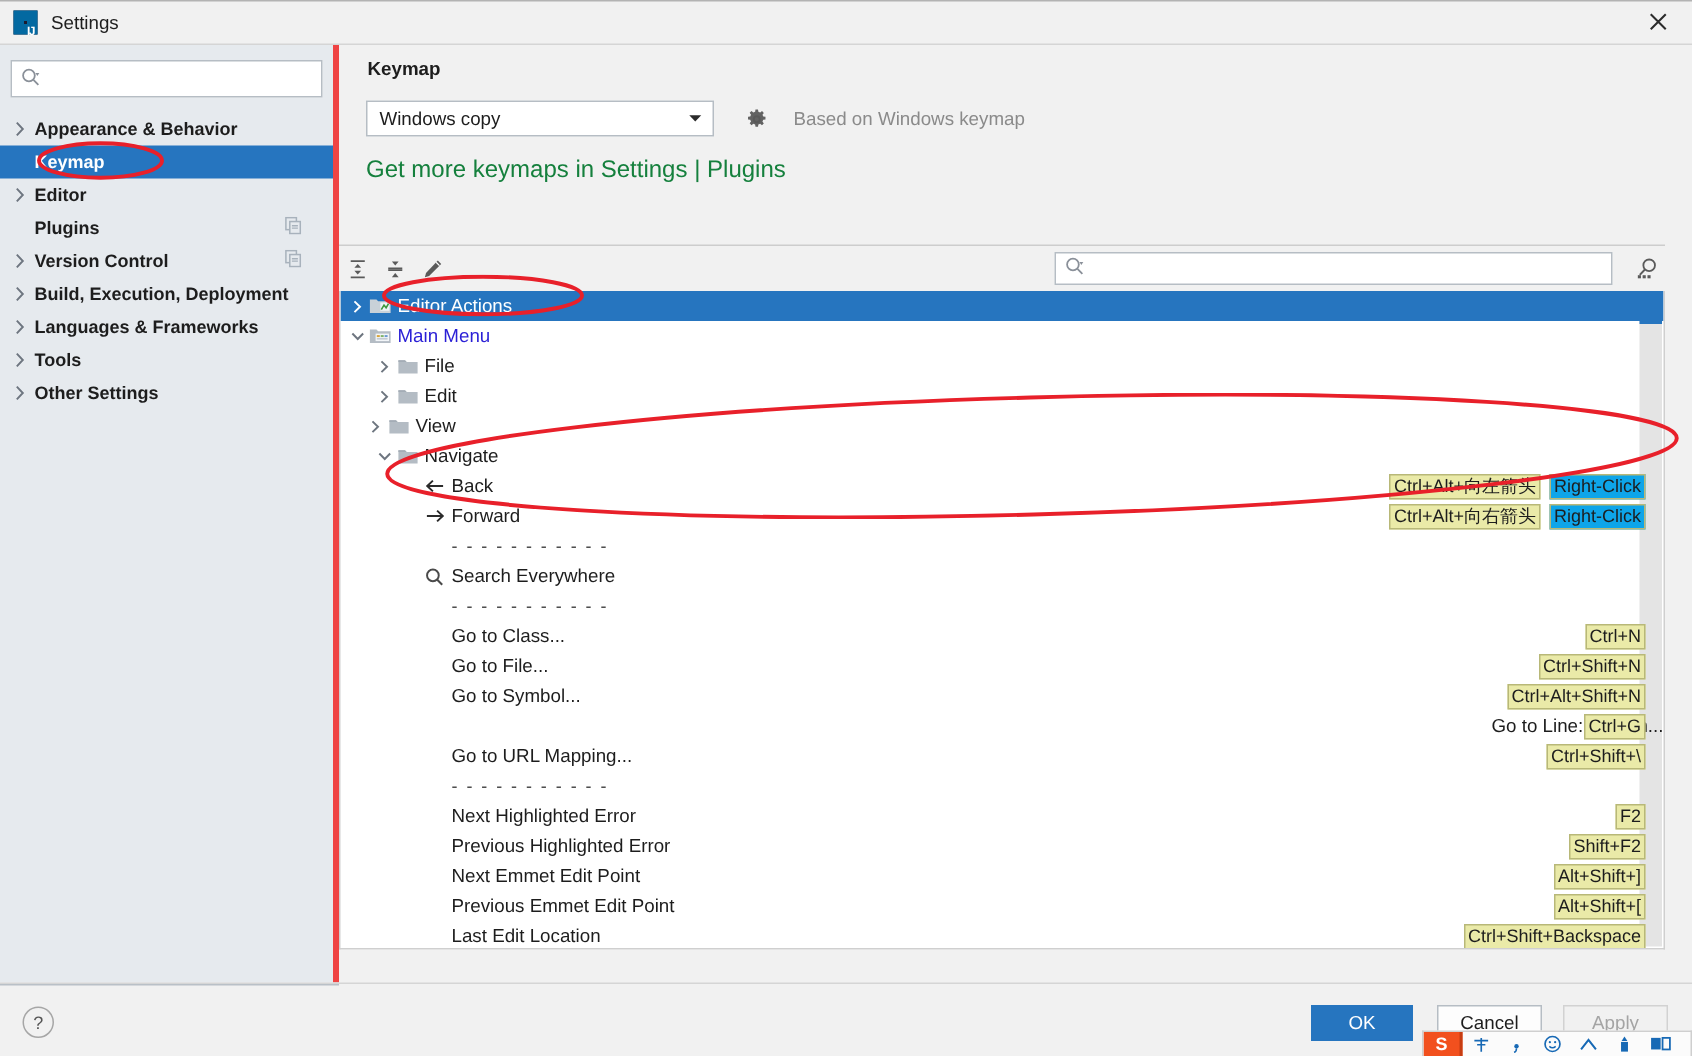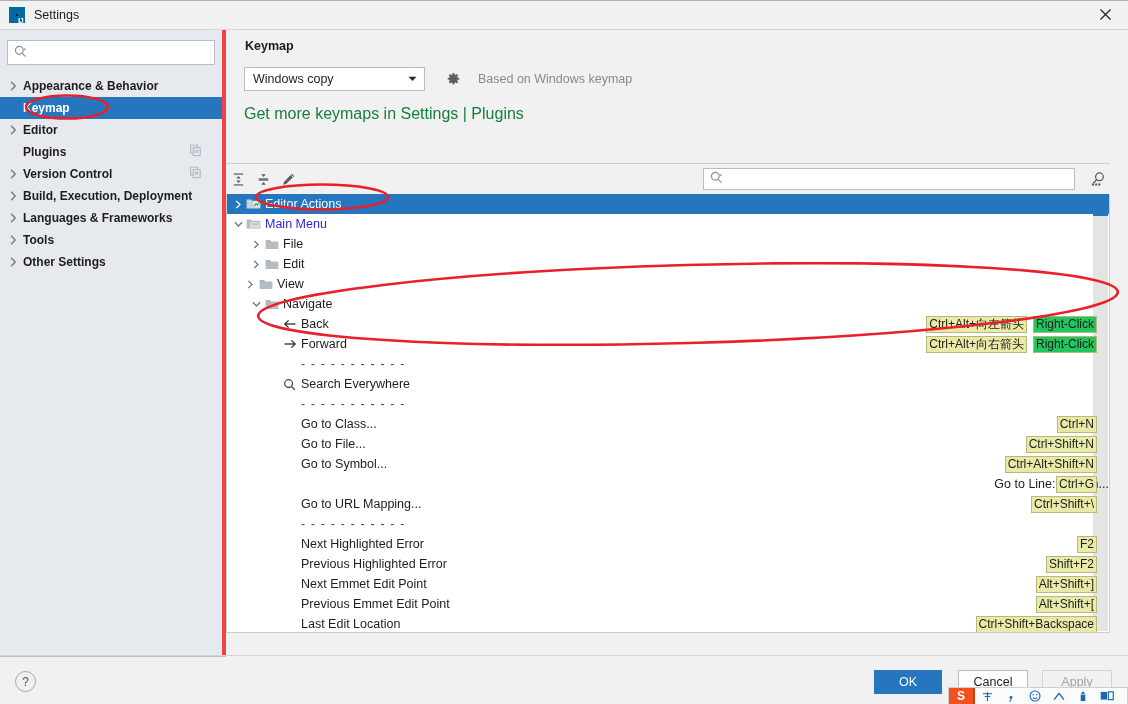--- a/index.html
+++ b/index.html
@@ -92,21 +92,21 @@
     flex:1; background:#f1f1f1; position:relative;
     padding:0 18px 0 18px;
   }
   #panel-title{
     font-weight:bold; font-size:12.5px; margin-top:9px; margin-left:1px;
   }
   #keymap-row{
     display:flex; align-items:center; margin-top:14px;
   }
   #keymap-select{
-    width:181px; height:24px; background:#fff;
+    width:232px; height:24px; background:#fff;
     border:1px solid #b6bdc4;
     display:flex; align-items:center;
     padding:0 0 0 8px; font-size:12.5px; cursor:default;
   }
   #keymap-select .sel-val{ flex:1; }
   #keymap-select .arrow-box{
     width:24px; display:flex; align-items:center; justify-content:center;
   }
   #gear-btn{
     margin-left:18px; width:20px; height:20px;
@@ -175,21 +175,21 @@
   }
   .shortcuts{
     position:absolute; right:12px; top:0; height:20px;
     display:flex; align-items:center; gap:6px;
   }
   .kbd{
     background:#eaeaa8; border:1px solid #b8b878;
     padding:0 2px; font-size:12px; line-height:15px;
     color:#1d1d1d; white-space:nowrap;
   }
-  .kbd.mouse{ background:#22c55e; }
+  .kbd.mouse{ background:#0ea5e9; }
 
   #vscroll-track{
     position:absolute; right:1px; top:1px; bottom:1px; width:15px;
     background:#e4e4e4;
   }
   #vscroll-thumb{
     position:absolute; right:1px; top:1px; width:15px; height:21px;
     background:#2675bf;
   }
 

